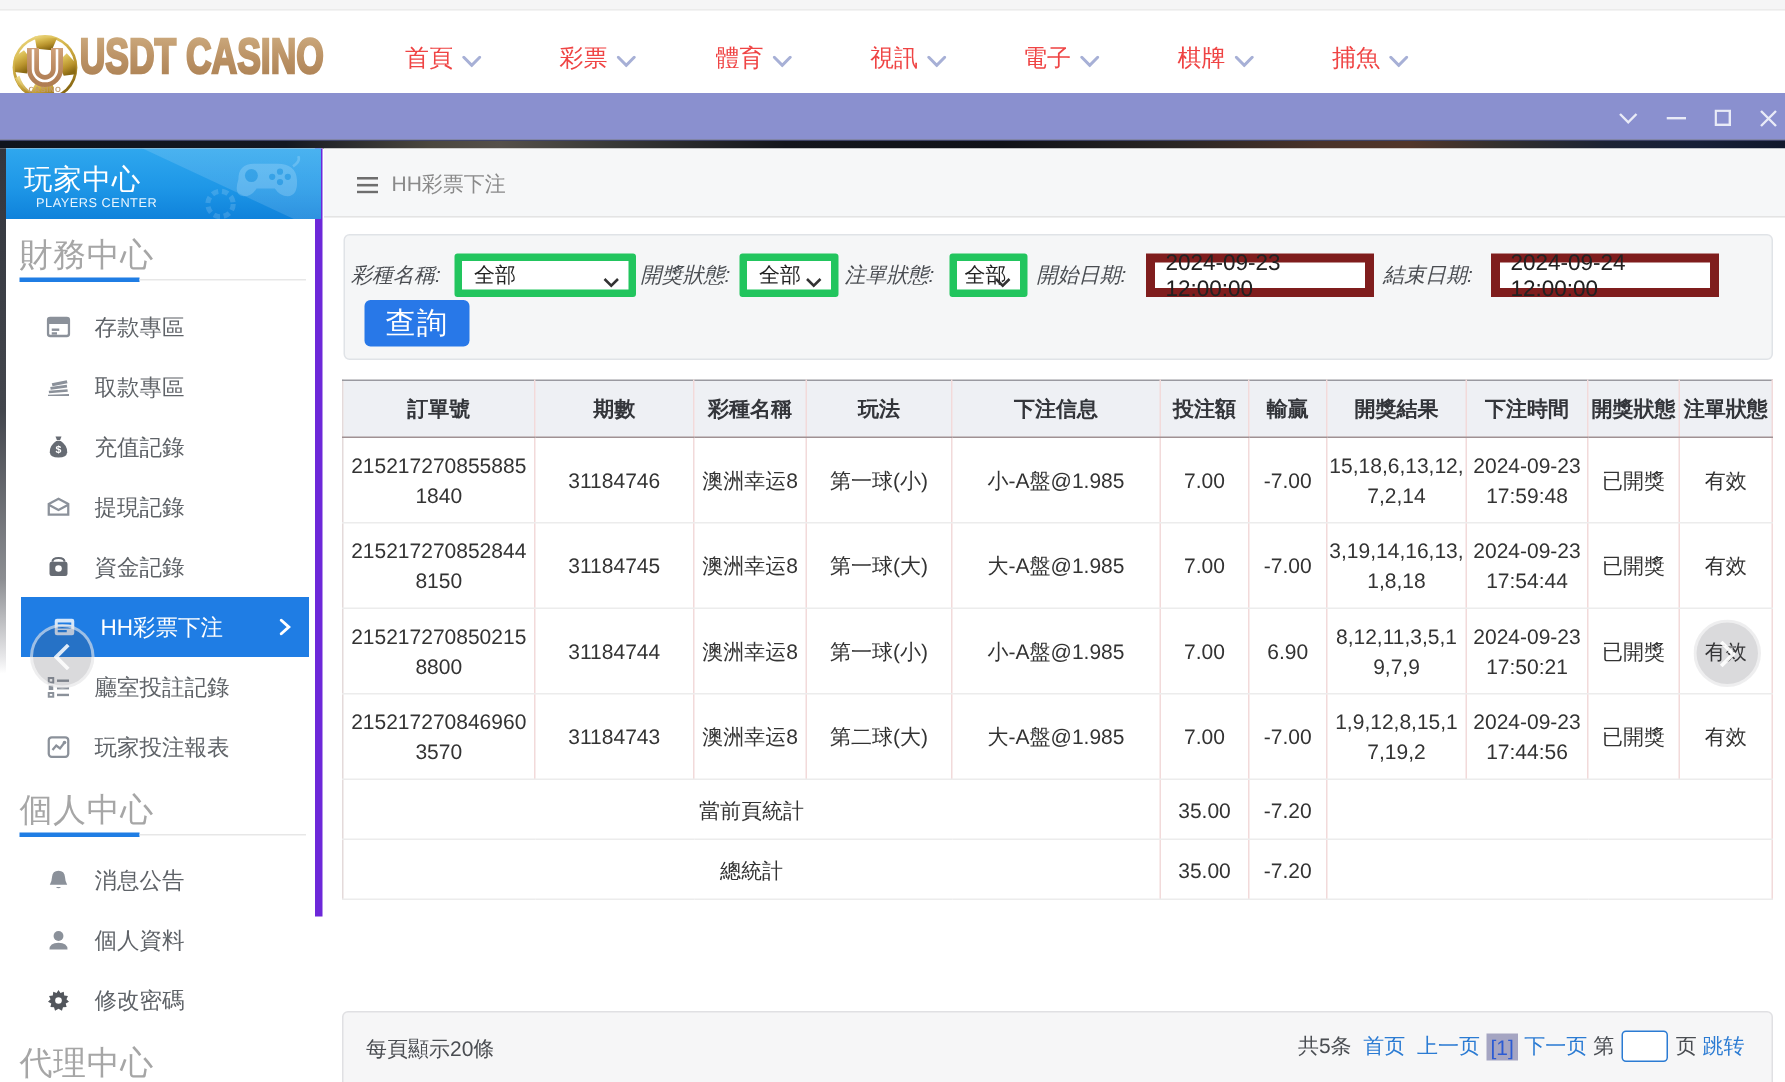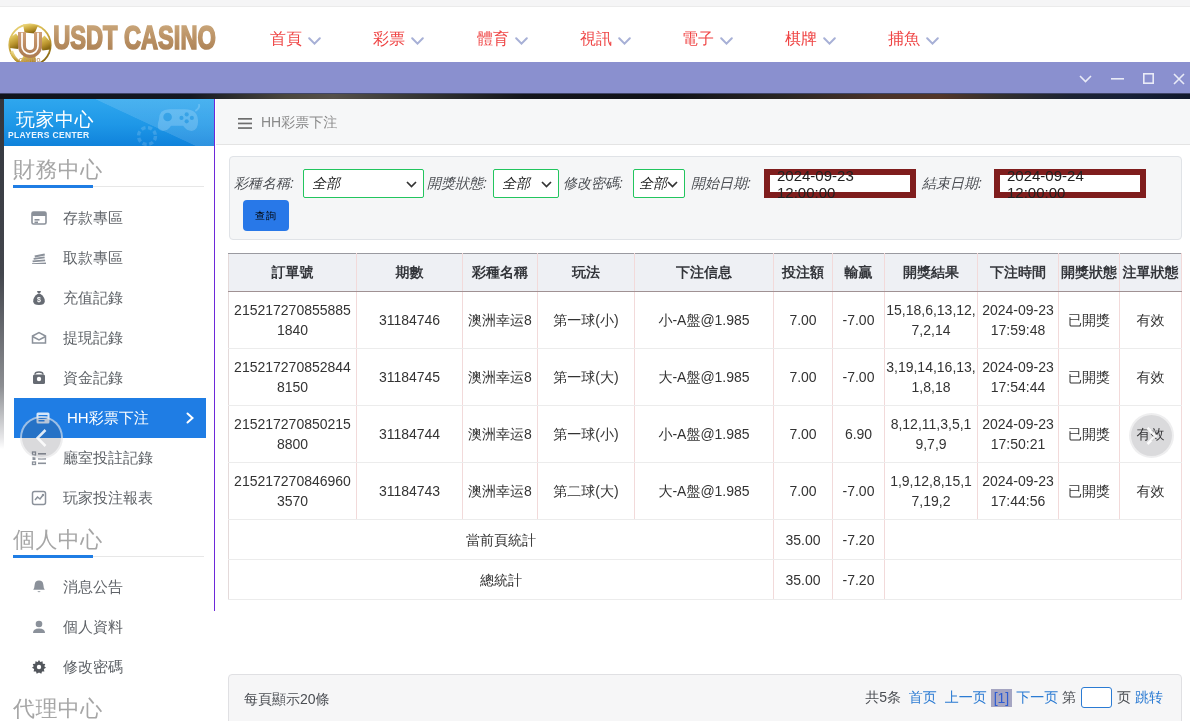--- a/index.html
+++ b/index.html
@@ -21,45 +21,45 @@
 #titlebar { left:0; top:62px; width:1190px; height:31px; background:#8a90cf; }
 
 
 #darkstrip { left:0; top:93px; width:1190px; height:6px;
   border-top:1px solid #3f4468;
   background:linear-gradient(90deg,#10141c 0%,#141821 16%,#4a463e 24%,#55504a 28%,#3a3a38 34%,#14161c 44%,#101218 56%,#2a2624 66%,#4a332a 74%,#52362a 79%,#33302e 84%,#1c2334 90%,#172038 95%,#10182c 100%); }
 #leftdark { left:0; top:99px; width:4px; height:350px;
   background:linear-gradient(180deg,#33363d 0%,#43464d 50%,#8c8e92 82%,#e8e8ea 97%,#ffffff 100%); }
 
 
-#sidebar { left:4px; top:99px; width:211px; height:512px; background:#fff; border-right:1px solid #6d28d9; }
+#sidebar { left:4px; top:99px; width:211px; height:512px; background:#fff; border-right:5px solid #6d28d9; }
 #sbhead { left:0; top:0; width:210px; height:47px; overflow:hidden;
   background:linear-gradient(205deg, rgba(255,255,255,0.13) 0%, rgba(255,255,255,0.13) 38%, rgba(255,255,255,0) 38.5%), linear-gradient(180deg,#2fa7ee 0%,#1e97e7 55%,#0f82db 100%); }
 #sbhead .t1 { position:absolute; left:12px; top:8px; font-size:19px; color:#fff; letter-spacing:0.5px; }
-#sbhead .t2 { position:absolute; left:4px; top:31px; font-size:8.5px; color:#eaf6ff; letter-spacing:0.35px; font-weight:bold; }
+#sbhead .t2 { position:absolute; left:20px; top:31px; font-size:8.5px; color:#eaf6ff; letter-spacing:0.35px; font-weight:normal; }
 .sect { left:9px; font-size:22px; color:#a6a6a6; letter-spacing:0.4px; }
 .sline-b { left:9px; width:80px; height:3px; background:#1f7de4; }
 .sline-g { height:1px; background:#e7e7e7; }
 .mitem { left:0; width:210px; height:40px; display:flex; align-items:center; color:#5f6368; font-size:15px; }
 .mitem .ic { width:16px; height:16px; margin-left:27px; margin-right:16px; flex:none; }
 .mitem.active { left:10px; width:192px; background:#1f7de4; color:#fff; }
 .mitem.active .ic { margin-left:21px; }
 
 
 #crumb { left:216px; top:99px; width:974px; height:46px; background:#f6f7f8; border-bottom:1px solid #e4e4e4; }
 #crumb .txt { position:absolute; left:45px; top:15px; font-size:14px; color:#8a8a8a; }
 #filter { left:229px; top:156px; width:953px; height:84px; background:#f5f6f7; border:1px solid #e0e3e7; border-radius:4px; }
 .flabel { top:175px; font-size:14px; color:#4a4d52;font-style:italic; }
-.fsel { top:169px; height:29px; background:#fff; border:1px solid #22c55e; border-radius:2px;
-  font-size:14px; color:#222; display:flex; align-items:center; padding-left:8px;font-style:italic; }
+.fsel { top:169px; height:29px; background:#fff; border:5px solid #22c55e; border-radius:2px;
+  font-size:14px; color:#222; display:flex; align-items:center; padding-left:8px; }
 .fsel svg { position:absolute; right:6px; top:11px; }
 .finp { top:169px; height:29px; background:#fff; border:6px solid #7f1d1d; font-size:15px; color:#222;
   display:flex; align-items:center; padding-left:7px; }
-#qbtn { left:243px; top:200px; width:46px; height:31px; background:#2878e8; border-radius:4px;
-  color:#000000; font-size:10px; display:flex; align-items:center; justify-content:center; letter-spacing:1px; }
+#qbtn { left:243px; top:200px; width:70px; height:31px; background:#2878e8; border-radius:4px;
+  color:#ffffff; font-size:20px; display:flex; align-items:center; justify-content:center; letter-spacing:1px; }
 
 
 #tbl { left:228px; top:253px; width:953px; border-collapse:collapse; table-layout:fixed;
   font-size:14px; color:#333; }
 #tbl th { background:#eef0f4; font-weight:bold; color:#33353a; height:38px;
   border-top:1px solid #9a9aa0; border-bottom:1px solid #a09193; }
 #tbl th, #tbl td { text-align:center; vertical-align:middle; border-left:1px solid #f2dada; border-right:1px solid #f2dada; padding:0 1px; }
 #tbl td { height:57px; line-height:20px; border-bottom:1px solid #ececec; background:#fff; }
 #tbl tr.sum td { height:40px; }
 #tbl th:first-child, #tbl td:first-child { border-left:1px solid #e4dada; }
@@ -259,21 +259,21 @@
 
 <div id="filter" class="abs"></div>
 <div class="flabel abs" style="left:234px">彩種名稱:</div>
 <div class="fsel abs" style="left:303px;width:121px">全部<svg width="11" height="7" viewBox="0 0 11 7">
       <path d="M1 1 L5.5 5.5 L10 1" stroke="#333" stroke-width="1.7" fill="none"></path>
     </svg></div>
 <div class="flabel abs" style="left:427px">開獎狀態:</div>
 <div class="fsel abs" style="left:493px;width:66px">全部<svg width="11" height="7" viewBox="0 0 11 7">
       <path d="M1 1 L5.5 5.5 L10 1" stroke="#333" stroke-width="1.7" fill="none"></path>
     </svg></div>
-<div class="flabel abs" style="left:563px">修改密碼:</div>
+<div class="flabel abs" style="left:563px">注單狀態:</div>
 <div class="fsel abs" style="left:633px;width:52px;padding-left:5px">全部<svg width="11" height="7" viewBox="0 0 11 7">
       <path d="M1 1 L5.5 5.5 L10 1" stroke="#333" stroke-width="1.7" fill="none"></path>
     </svg></div>
 <div class="flabel abs" style="left:691px">開始日期:</div>
 <div class="finp abs" style="left:764px;width:152px">2024-09-23 12:00:00</div>
 <div class="flabel abs" style="left:922px">結束日期:</div>
 <div class="finp abs" style="left:994px;width:152px">2024-09-24 12:00:00</div>
 <div id="qbtn" class="abs">查詢</div>
 
 <table id="tbl" class="abs">

